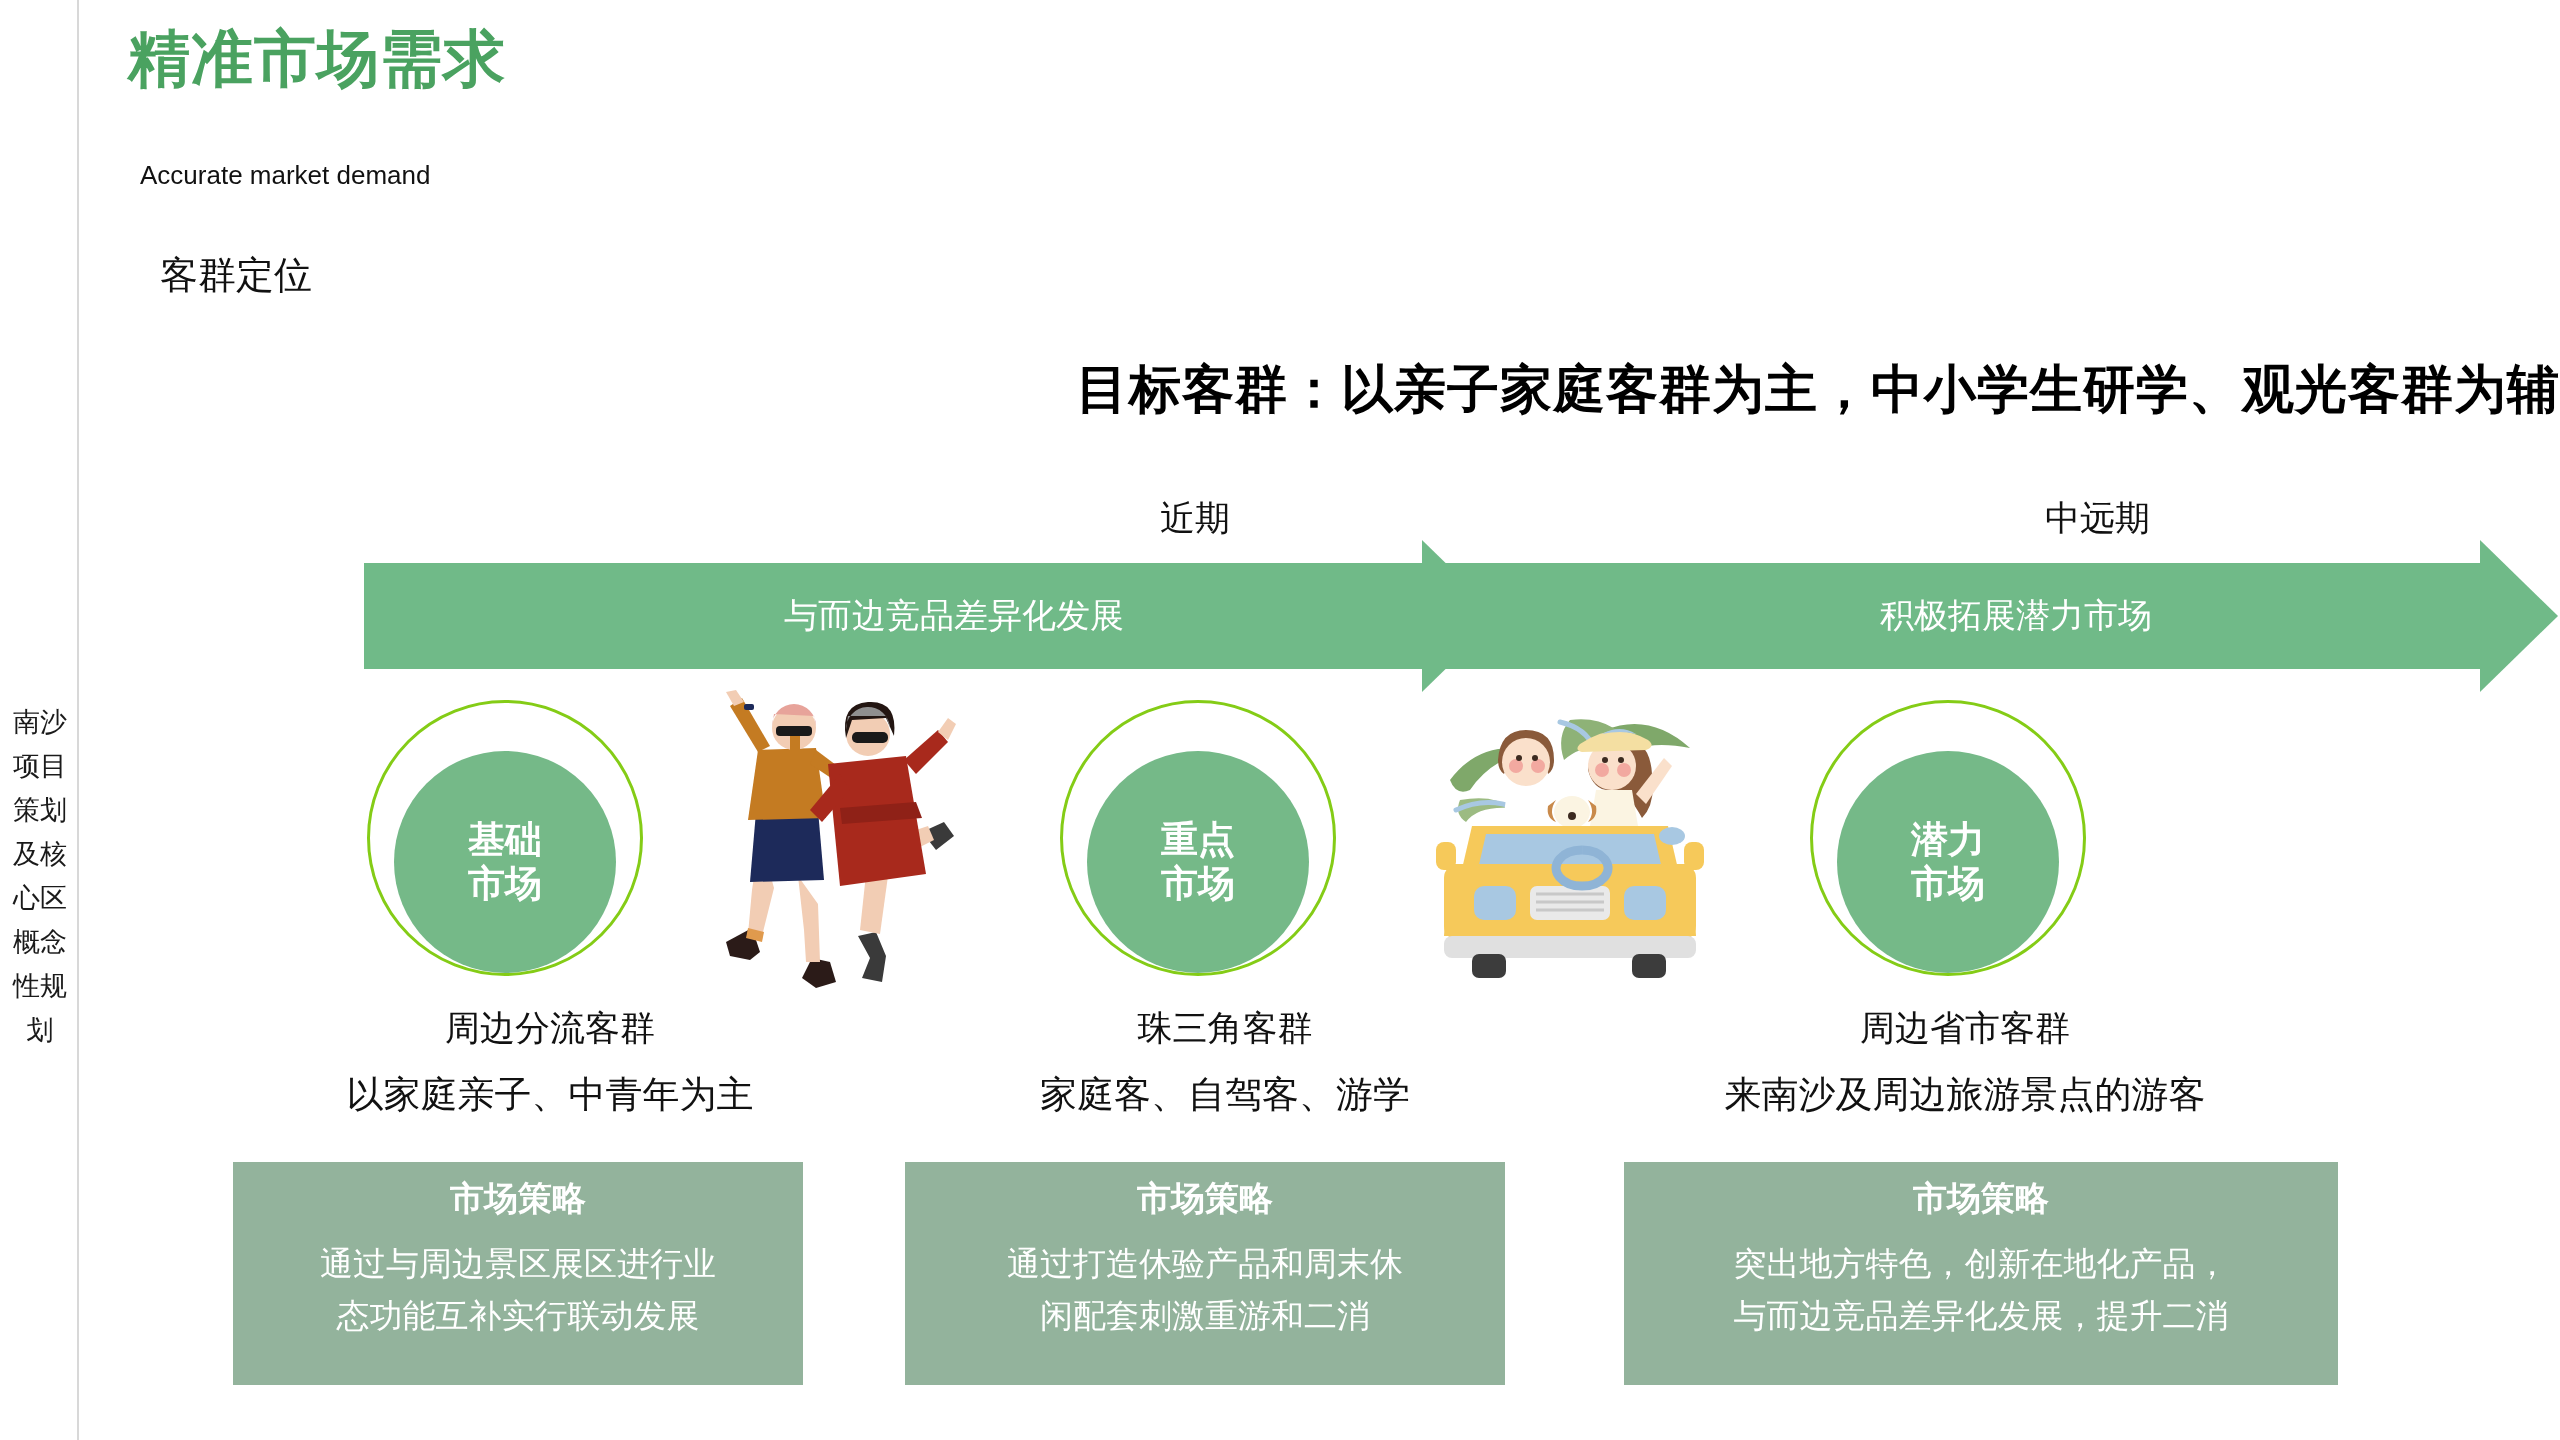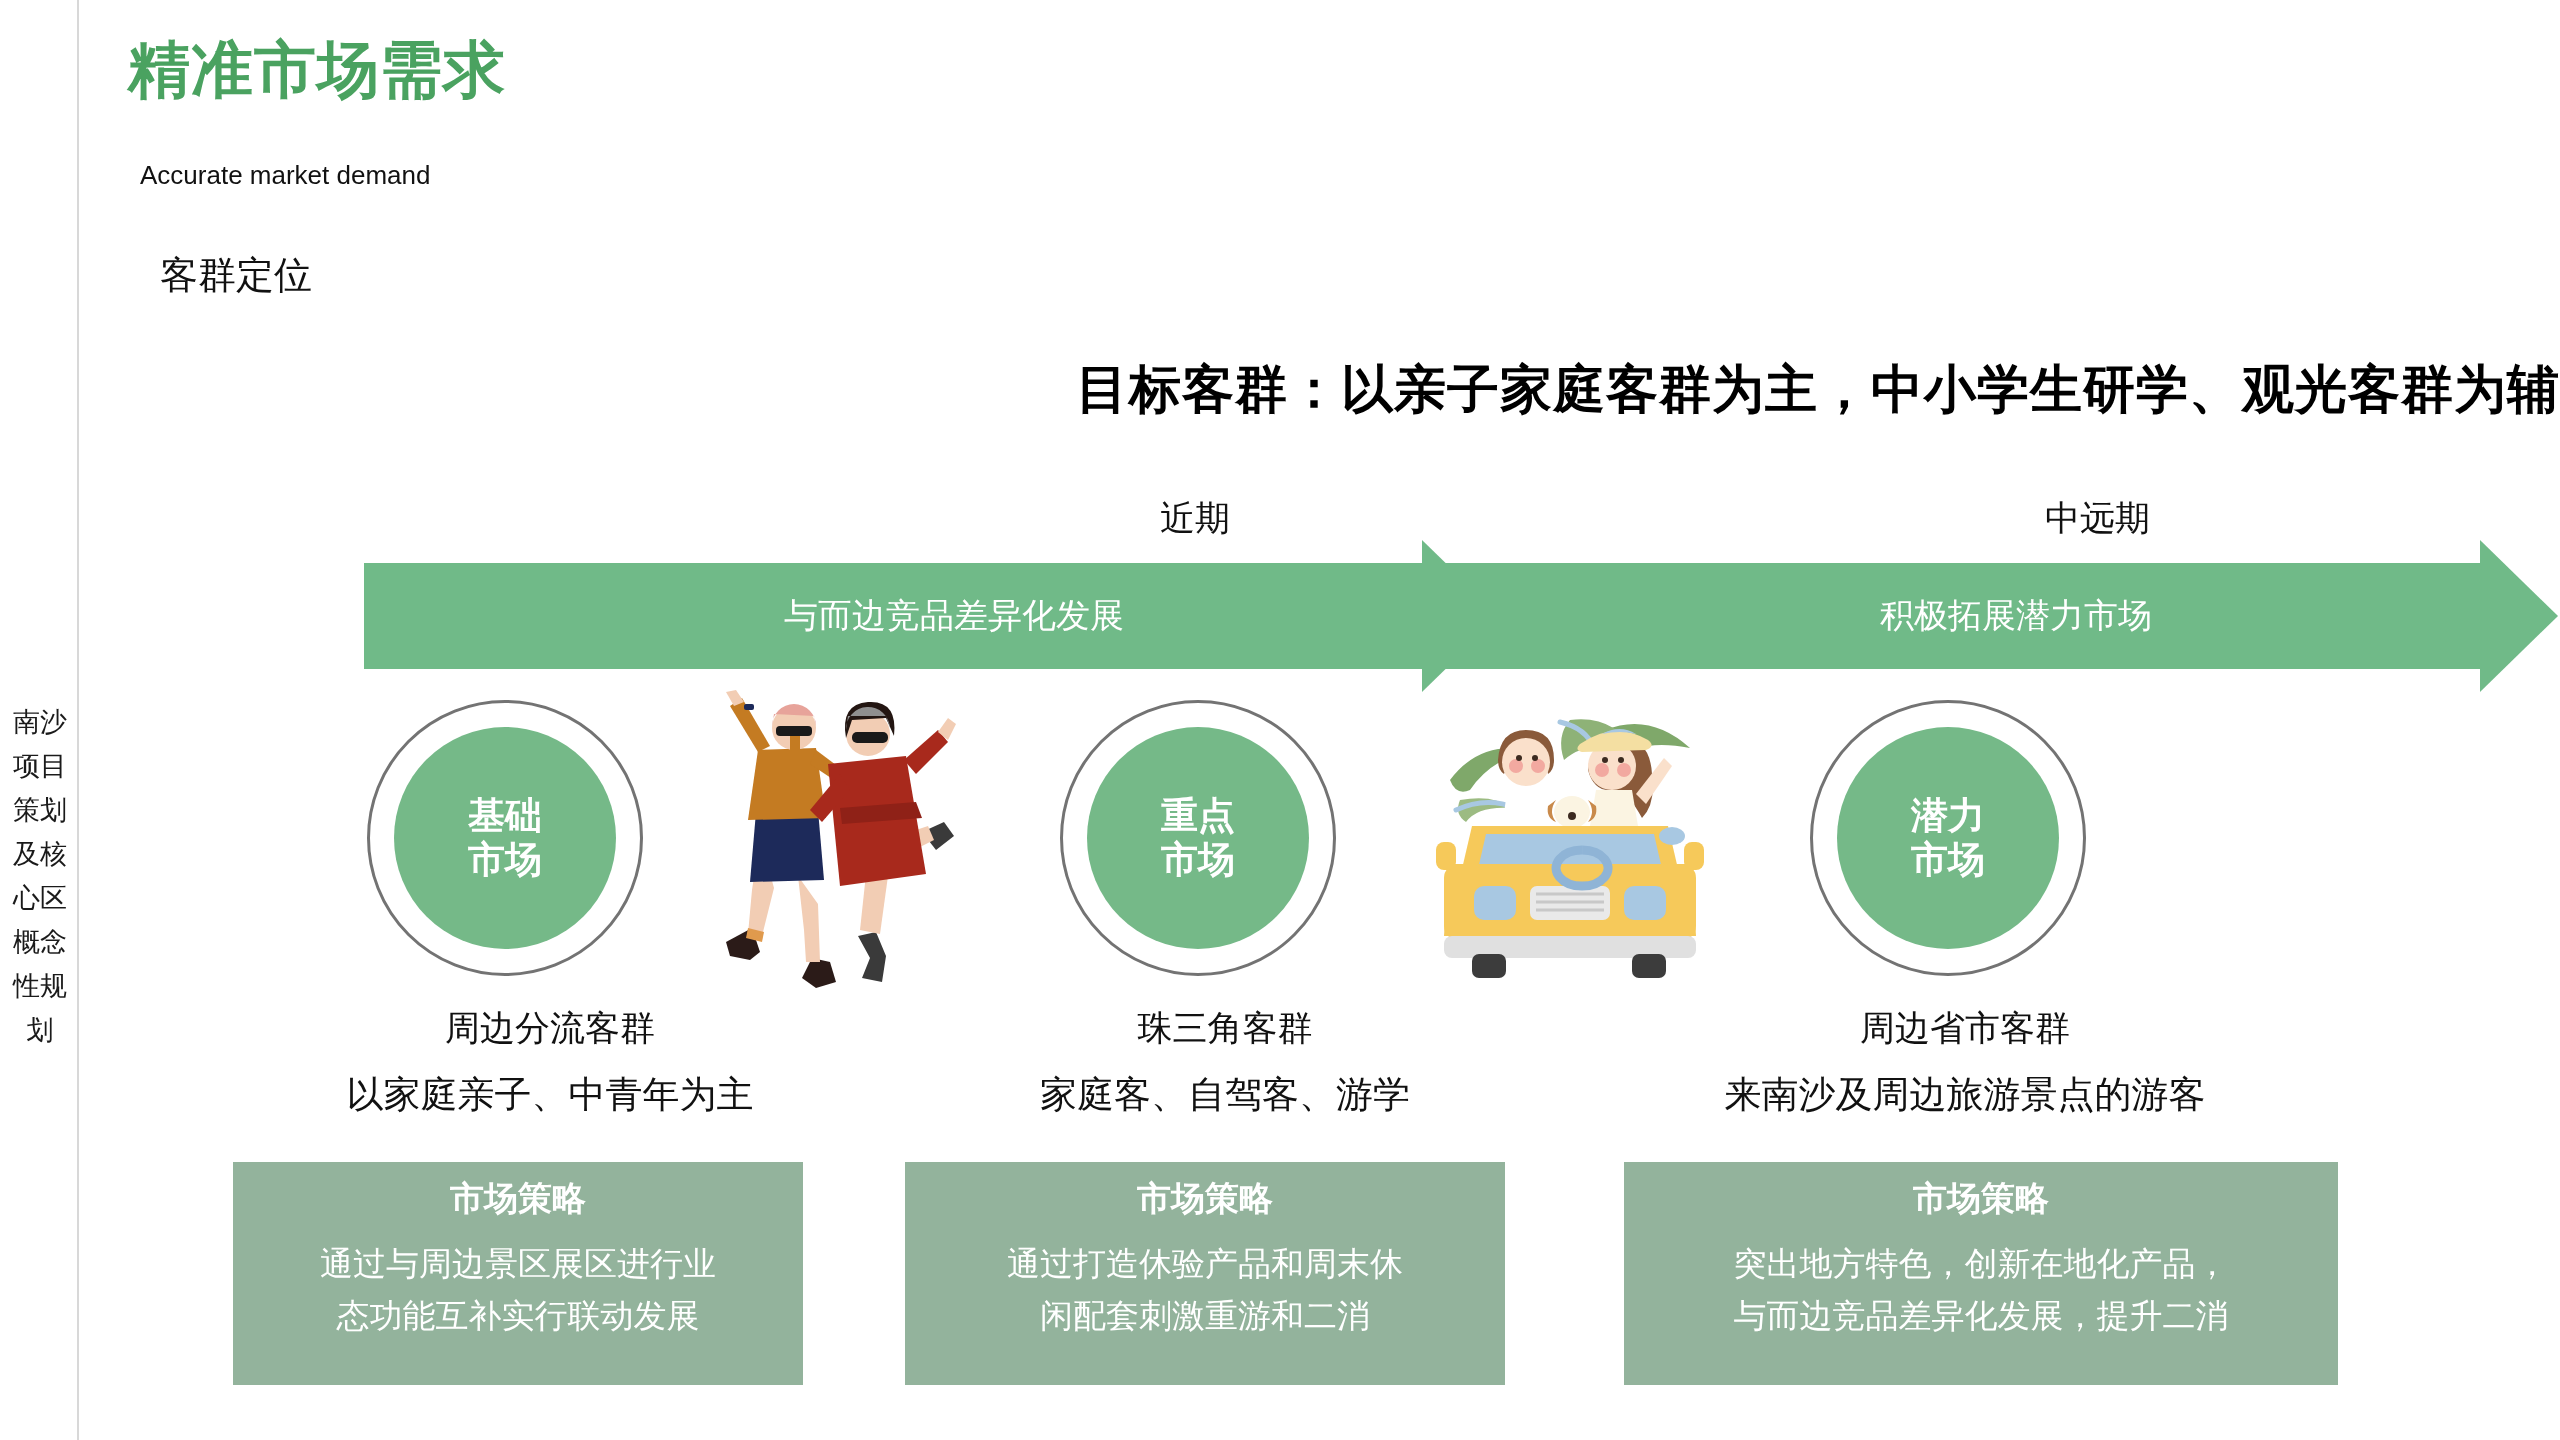--- a/index.html
+++ b/index.html
@@ -40,21 +40,21 @@
     writing-mode: horizontal-tb;
     white-space: normal;
     word-break: break-all;
     font-family: "DejaVu Sans", sans-serif;
   }
 
   
   .title-cn {
     position: absolute;
     left: 128px;
-    top: 28px;
+    top: 17px;
     font-size: 62px;
     font-weight: bold;
     color: #4aa260;
     letter-spacing: 1px;
     font-family: "DejaVu Sans", sans-serif;
   }
   .title-en {
     position: absolute;
     left: 140px;
     top: 160px;
@@ -122,24 +122,24 @@
   }
   #phase-1 { left: 1160px; }
   #phase-2 { left: 2045px; }
 
   
   .circle-ring {
     position: absolute;
     width: 276px;
     height: 276px;
     border-radius: 50%;
-    border: 3px solid #737373;
+    border: 3px solid #84cc16;
     box-sizing: border-box;
     display: flex;
-    align-items: center;
+    align-items: flex-end;
     justify-content: center;
   }
   .circle-fill {
     width: 222px;
     height: 222px;
     border-radius: 50%;
     background: #75b988;
     display: flex;
     align-items: center;
     justify-content: center;

